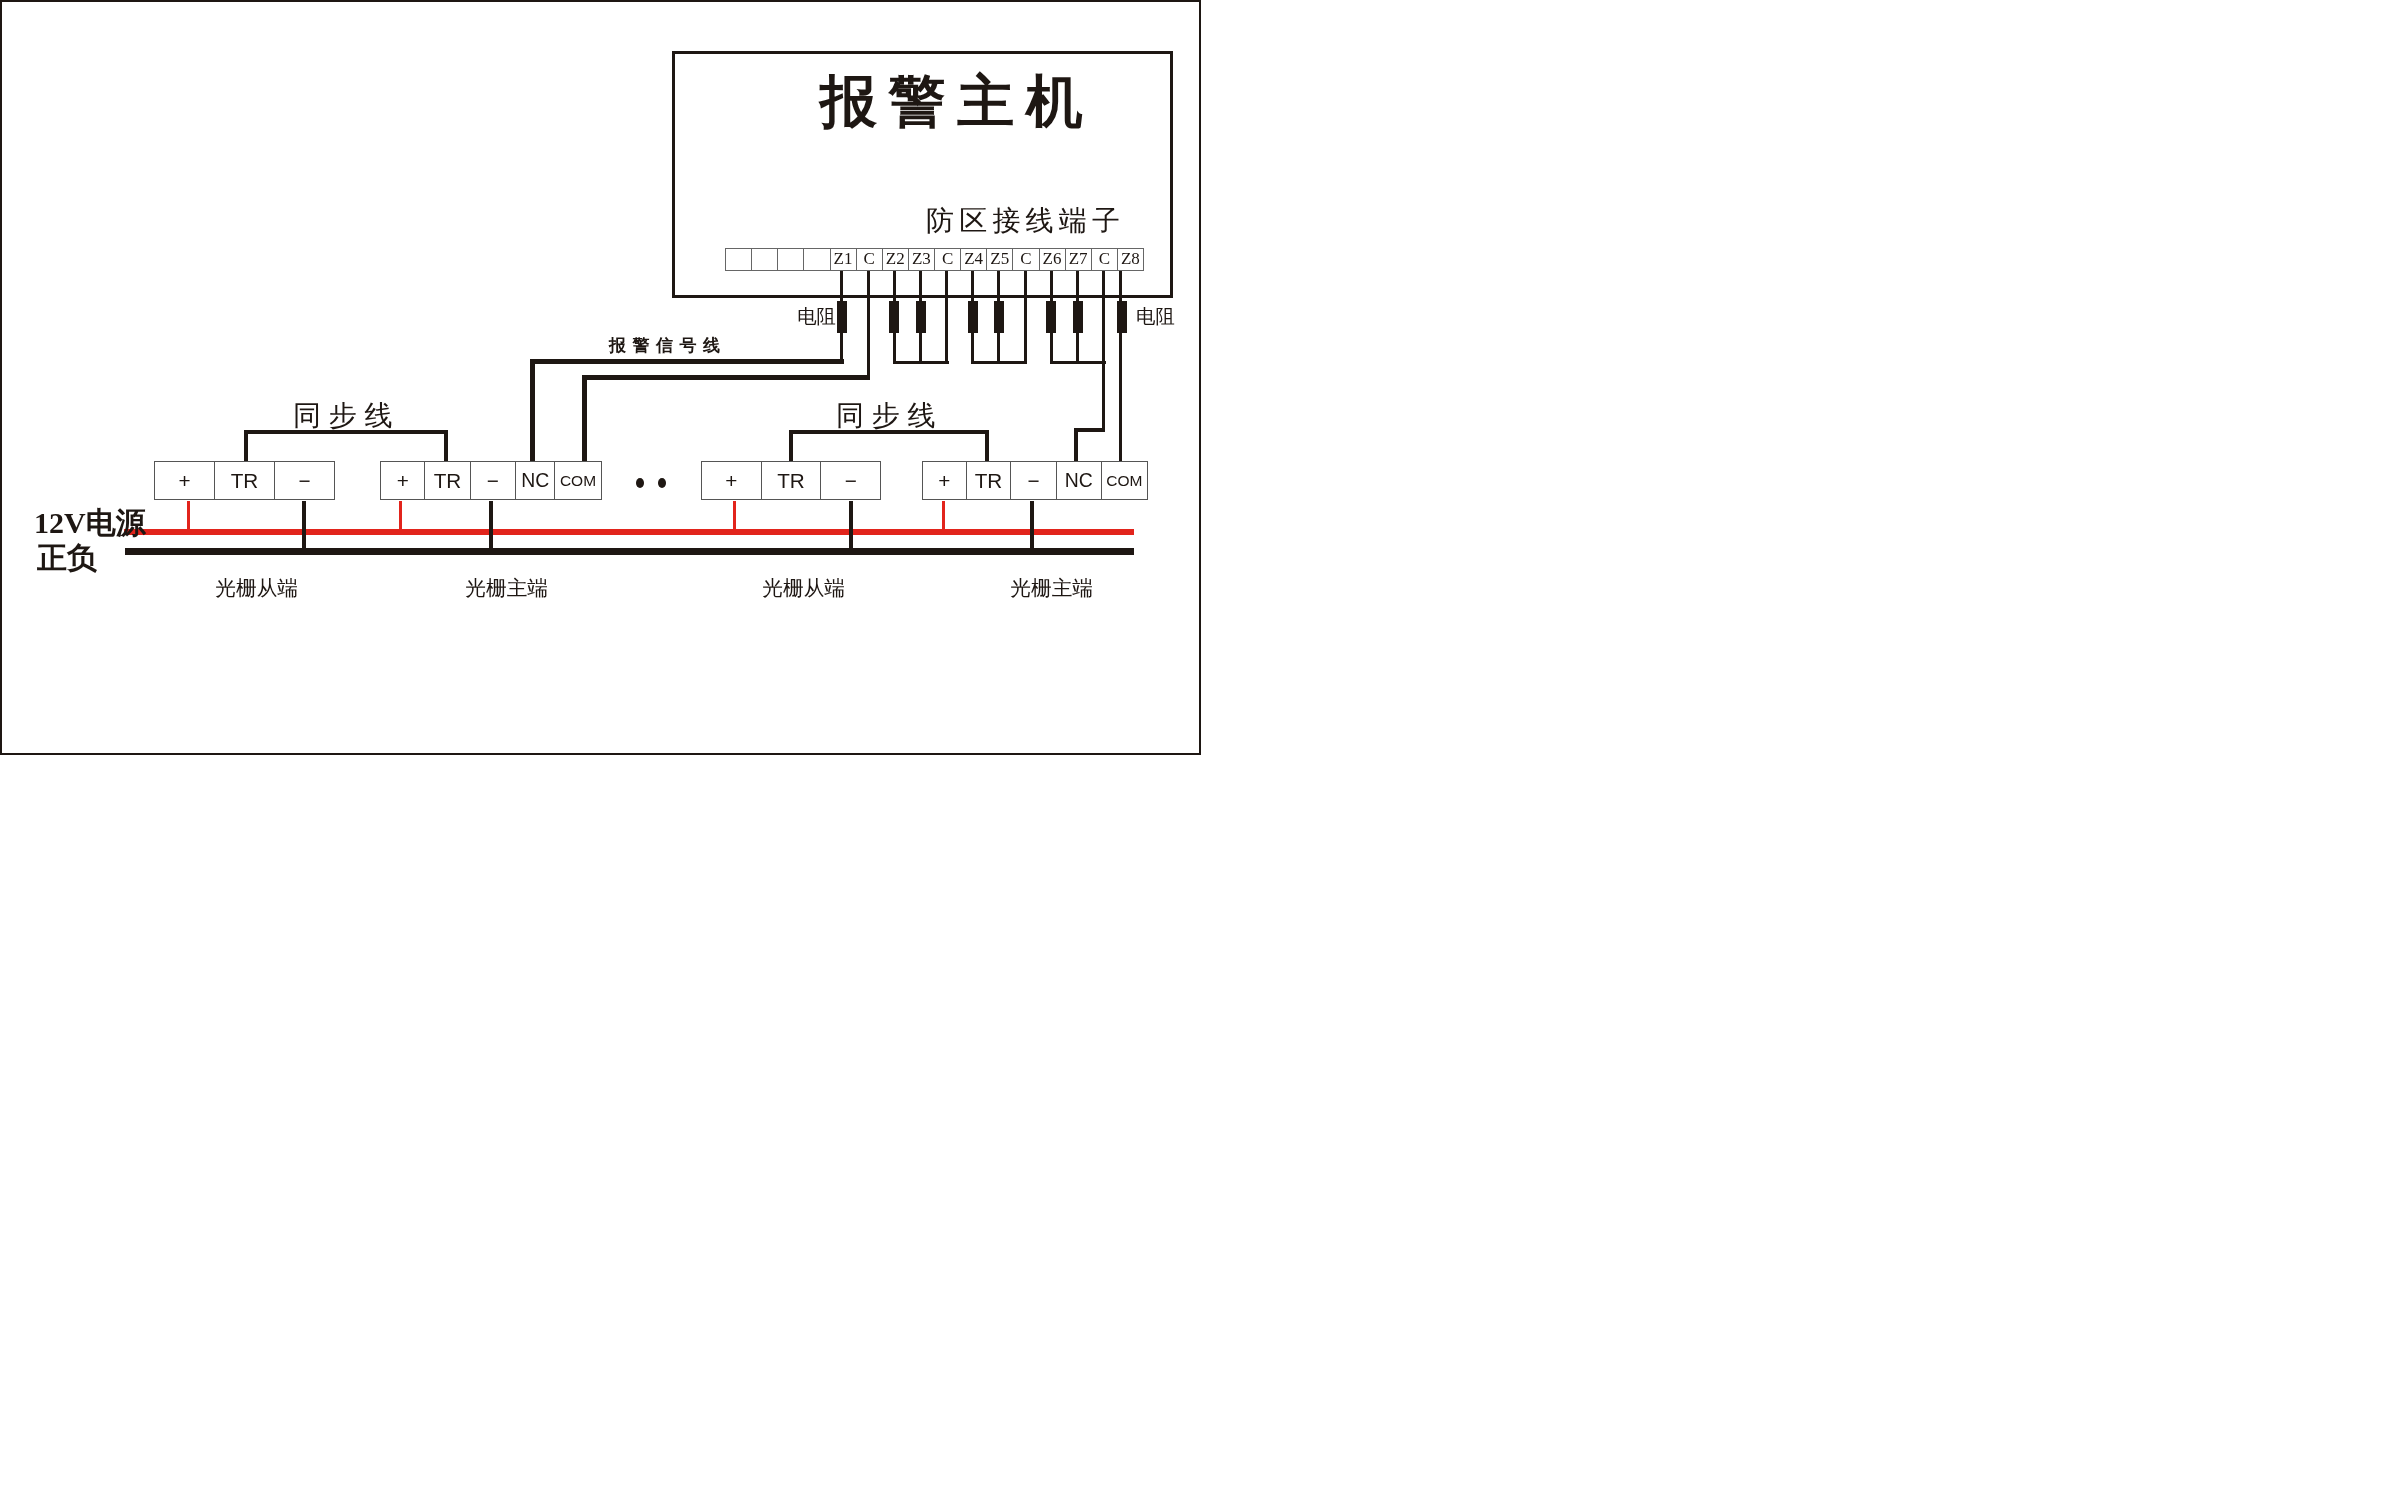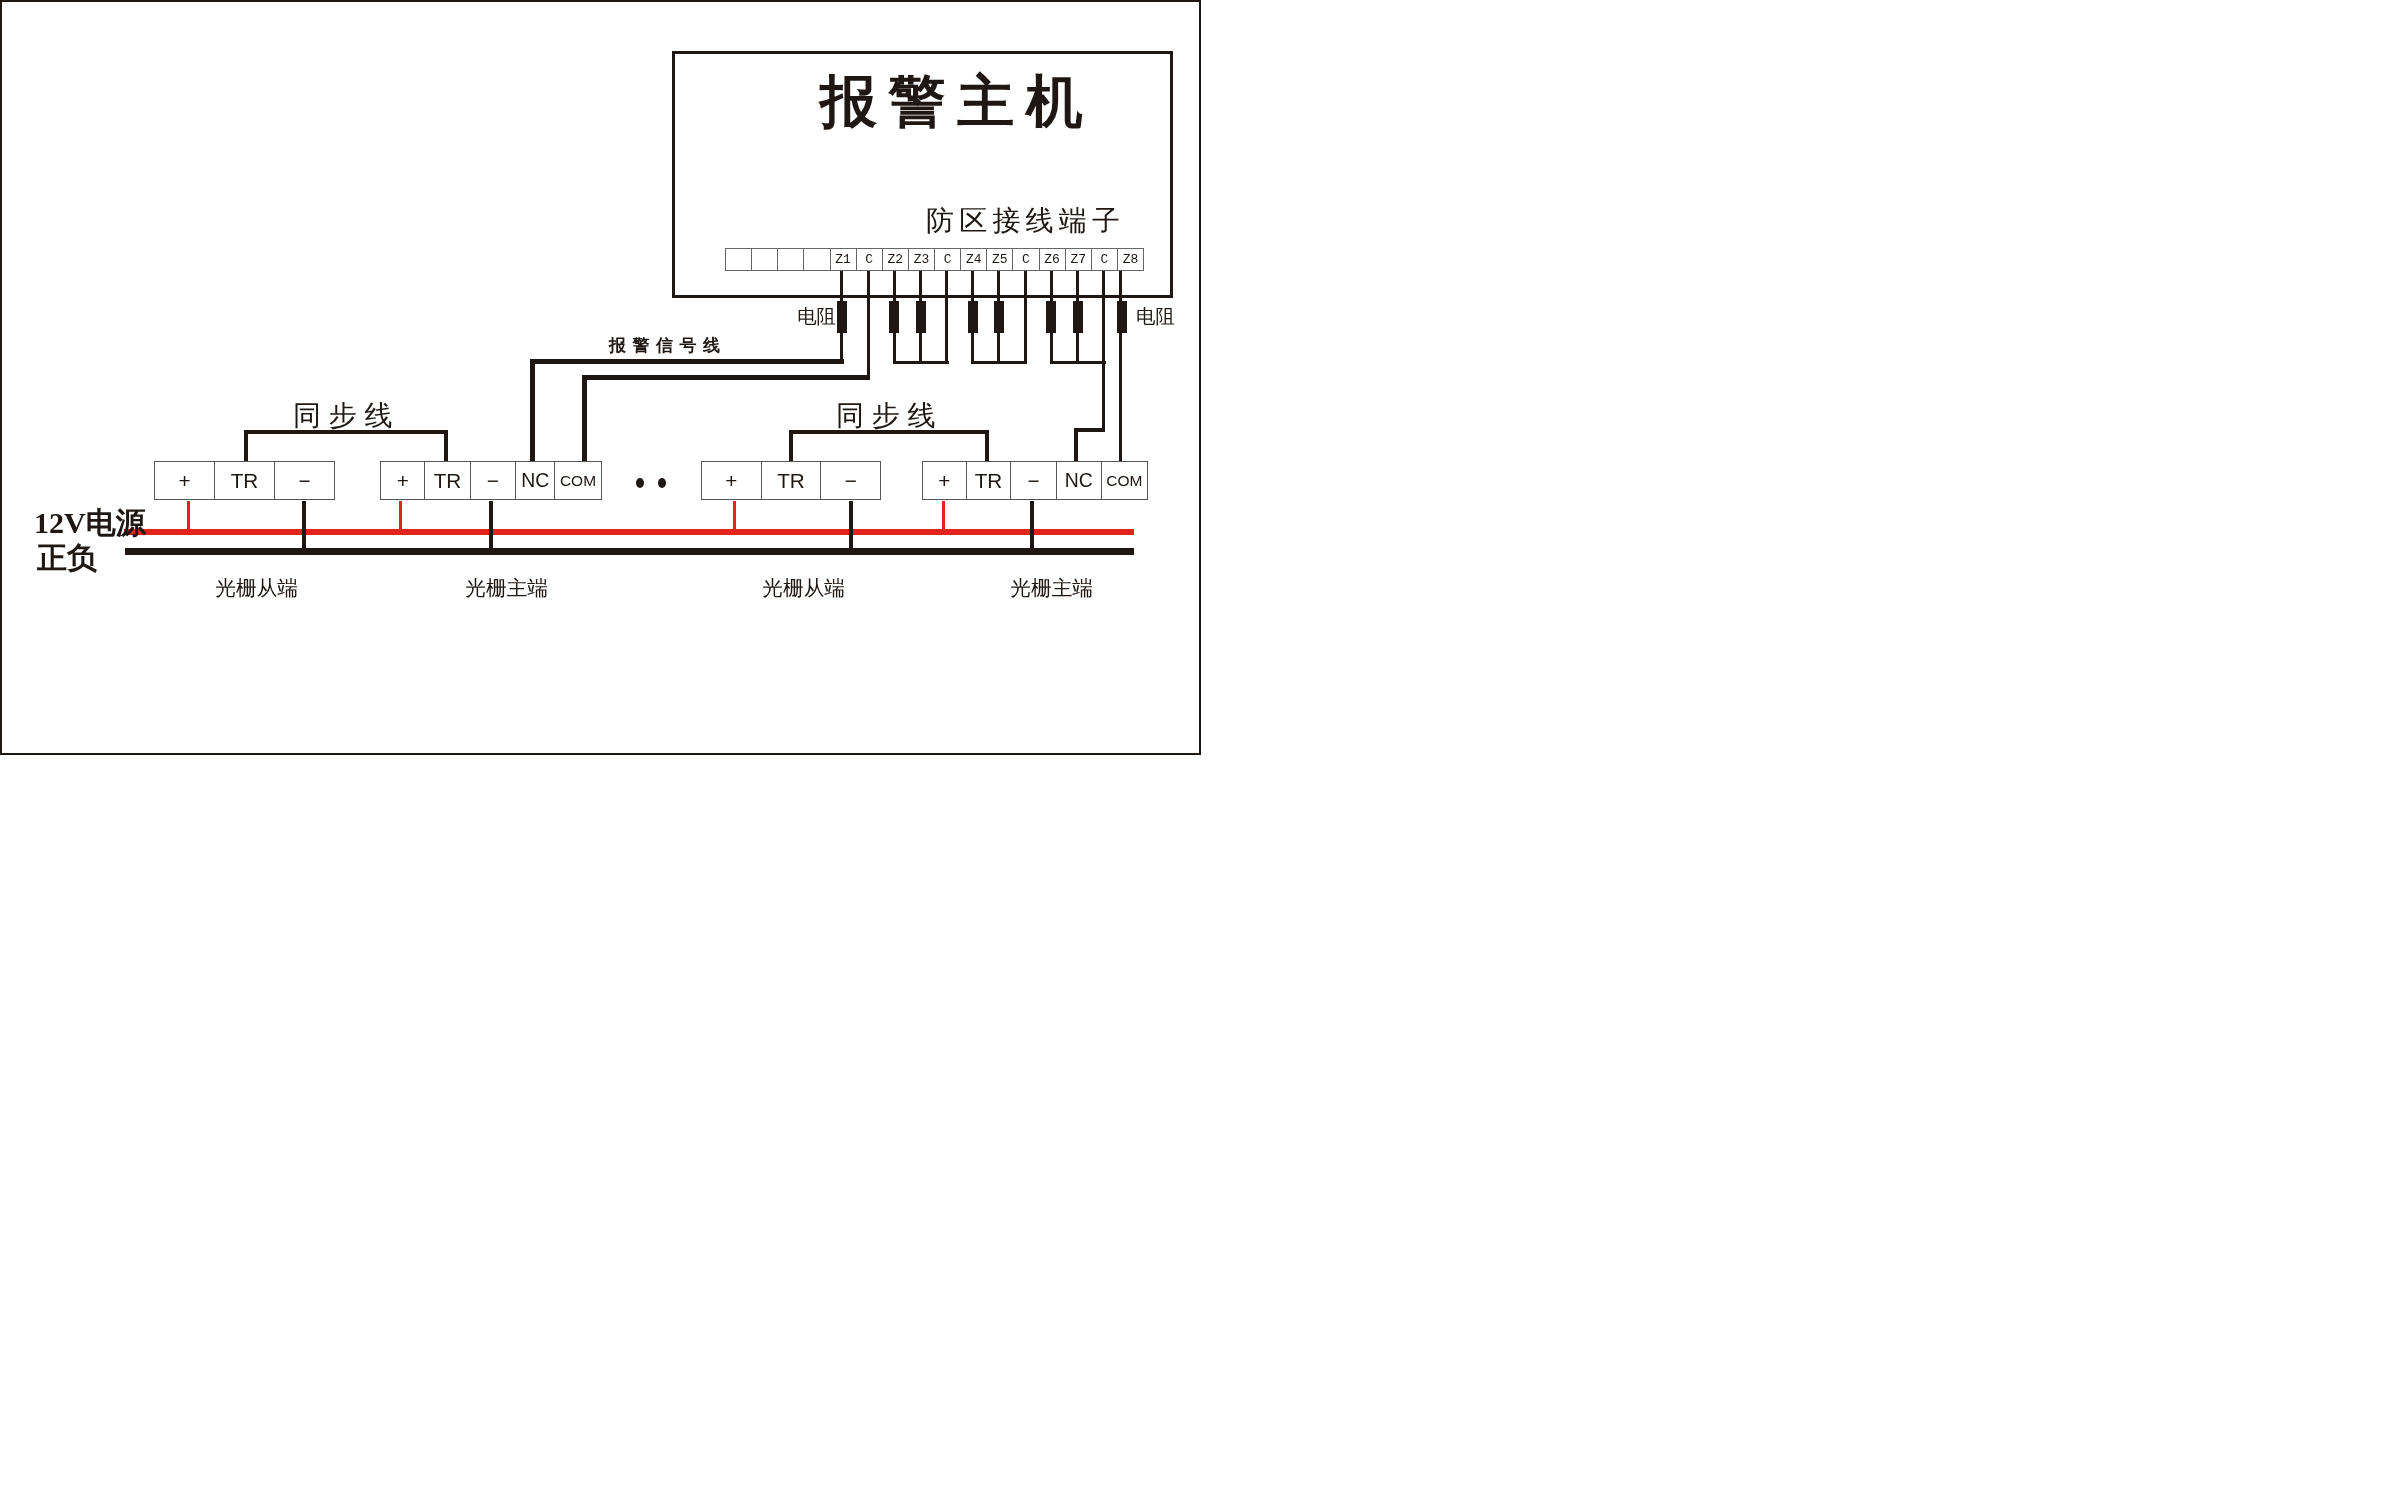--- a/index.html
+++ b/index.html
@@ -11,21 +11,21 @@
   .red{background:#e2241c;}
   
   .host-box{position:absolute;left:670px;top:49px;width:501px;height:247px;
             border:3.9px solid #1e1713;box-sizing:border-box;background:#fff;}
   .host-title{left:818px;top:71px;font-size:57px;font-weight:bold;letter-spacing:11.6px;}
   .zone-label{left:924px;top:205px;font-size:28px;letter-spacing:5.2px;}
   
   .strip{position:absolute;left:723px;top:246px;width:419px;height:22.6px;display:flex;
          border:0.6px solid #666;box-sizing:border-box;background:#fff;}
   .tcell{flex:1;border-right:0.6px solid #666;display:flex;align-items:center;justify-content:center;
-         font-family:Liberation Mono, monospace;font-size:13px;color:#1e1713;}
+         font-family:Liberation Serif, serif;font-size:17px;color:#1e1713;}
   .tcell:last-child{border-right:none;}
   
   .dz1{left:838px;top:269px;width:3.2px;height:90px;}
   .dc1{left:865px;top:269px;width:3.2px;height:107px;}
   .dz2{left:891px;top:269px;width:3.2px;height:90px;}
   .dz3{left:917px;top:269px;width:3.2px;height:90px;}
   .dc2{left:943px;top:269px;width:3.2px;height:93px;}
   .dz4{left:969px;top:269px;width:3.2px;height:90px;}
   .dz5{left:995px;top:269px;width:3.2px;height:90px;}
   .dc3{left:1022px;top:269px;width:3.2px;height:93px;}

